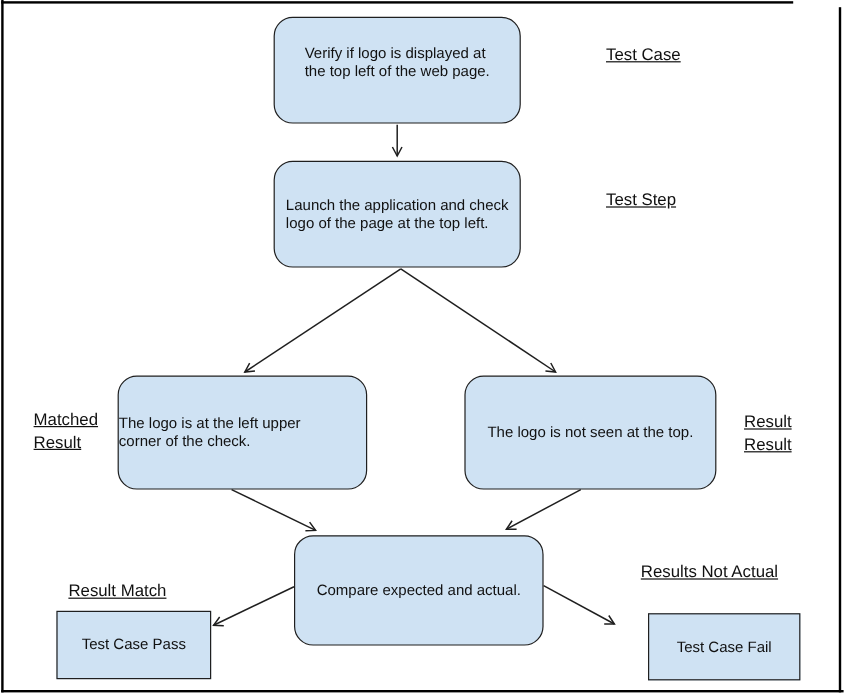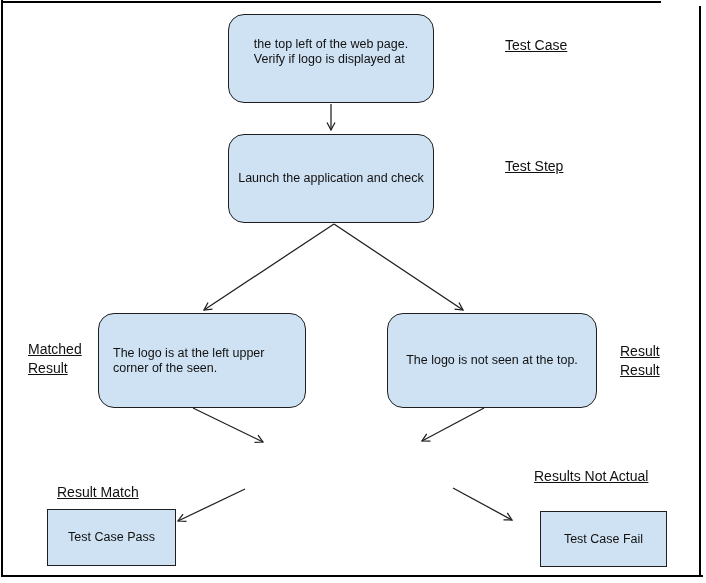--- a/index.html
+++ b/index.html
@@ -26,21 +26,21 @@
     display:flex;align-items:center;justify-content:center;
     font-size:12.5px;line-height:15px;
   }
   .rounded{border-radius:16px;}
   .rect{border-width:1.8px;border-radius:0;}
   .node-text{text-align:left;}
   .node-text.center{text-align:center;}
   .ln{display:block;}
   .pad-bottom{padding-bottom:14px;}
   .left-pad{justify-content:flex-start;}
-  .left-pad .node-text{padding-left:14px;}
+  .left-pad .node-text{}
 
   .side-label{
     position:absolute;
     font-size:14px;line-height:19px;
     white-space:nowrap;
     text-decoration:underline;
   }
   .arrows{position:absolute;left:0;top:0;width:706px;height:583px;pointer-events:none;}
   .arrows path{stroke:var(--arrow,#1f1f1f);stroke-width:1.25;fill:none;}
 </style>
@@ -64,44 +64,50 @@
     <path d="M334,224 L204,310" marker-end="url(#ah)"></path>
     <path d="M334,224 L463,310" marker-end="url(#ah)"></path>
     <path d="M193,408 L263,442" marker-end="url(#ah)"></path>
     <path d="M484,408 L422,441" marker-end="url(#ah)"></path>
     <path d="M245,489 L178,521" marker-end="url(#ah)"></path>
     <path d="M453,488 L512,520" marker-end="url(#ah)"></path>
   </svg>
 
   <div class="node rounded" style="left:228px;top:14px;width:206px;height:89px;">
     <div class="node-text pad-bottom">
+      <span class="ln">Verify if logo is displayed at</span>
       <span class="ln">the top left of the web page.</span>
-      <span class="ln">Verify if logo is displayed at</span>
     </div>
   </div>
 
   <div class="node rounded" style="left:228px;top:134px;width:206px;height:89px;">
     <div class="node-text">
       <span class="ln">Launch the application and check</span>
+      <span class="ln">logo of the page at the top left.</span>
     </div>
   </div>
 
   <div class="node rounded left-pad" style="left:98px;top:313px;width:208px;height:95px;">
     <div class="node-text">
       <span class="ln">The logo is at the left upper</span>
-      <span class="ln">corner of the seen.</span>
+      <span class="ln">corner of the check.</span>
     </div>
   </div>
 
   <div class="node rounded" style="left:387px;top:313px;width:210px;height:95px;">
     <div class="node-text center">
       <span class="ln">The logo is not seen at the top.</span>
     </div>
   </div>
 
+  <div class="node rounded" style="left:245px;top:446px;width:208px;height:92px;">
+    <div class="node-text center">
+      <span class="ln">Compare expected and actual.</span>
+    </div>
+  </div>
 
   <div class="node rect" style="left:47px;top:509px;width:129px;height:57px;">
     <div class="node-text center">
       <span class="ln">Test Case Pass</span>
     </div>
   </div>
 
   <div class="node rect" style="left:516px;top:511px;width:127px;height:56px;margin-left:24px;">
     <div class="node-text center">
       <span class="ln">Test Case Fail</span>

